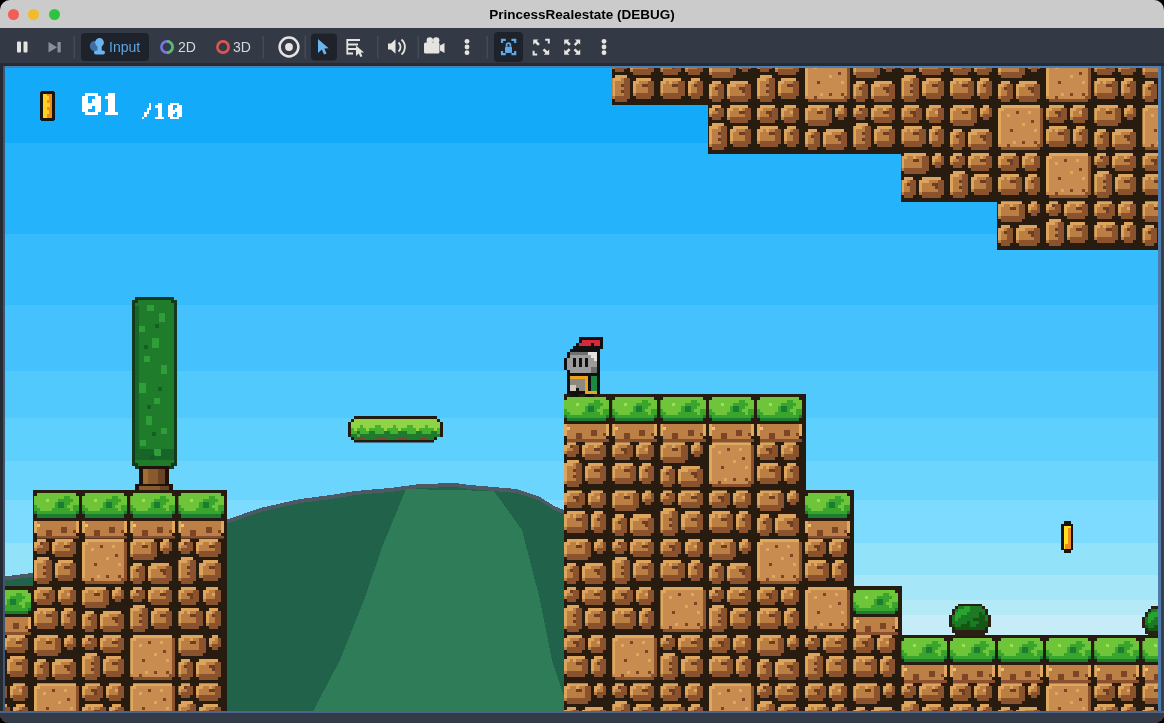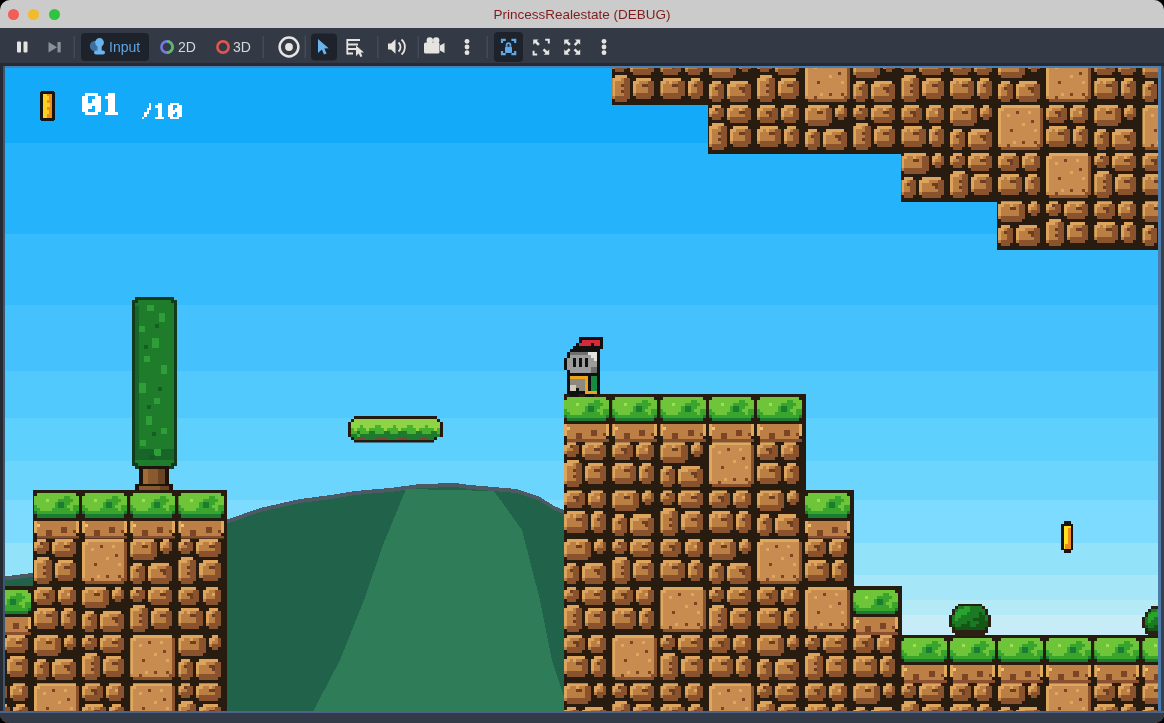--- a/index.html
+++ b/index.html
@@ -1,18 +1,18 @@
 <!DOCTYPE html>
 <html><head><meta charset="utf-8"><style>
 html,body{margin:0;padding:0;background:#000;width:1164px;height:723px;overflow:hidden}
 *{box-sizing:border-box}
 #win{position:absolute;left:0;top:0;width:1164px;height:723px;border-radius:10px 10px 9px 9px;overflow:hidden;background:#343b48;font-family:"Liberation Sans",sans-serif}
 #tb{position:absolute;left:0;top:0;width:1164px;height:28px;background:#cbcbcb}
 #tb .dot{position:absolute;top:8.8px;width:11px;height:11px;border-radius:50%}
-#title{position:absolute;top:0;left:0;width:100%;height:28px;line-height:29px;text-align:center;font-size:13.5px;font-weight:normal;color:#7f1d1d}
+#title{position:absolute;top:0;left:0;width:100%;height:28px;line-height:29px;text-align:center;font-size:13.5px;font-weight:bold;color:#000000}
 #game{position:absolute;left:0;top:66px;width:1164px;height:657px}
 .bord{position:absolute;background:#262b33}
 #bbar{position:absolute;left:0;top:711px;width:1164px;height:12px;background:#343b48;border-top:2.5px solid #4e648a;border-radius:0 0 9px 9px}
 #topline{position:absolute;left:3px;top:66px;width:1158px;height:2.4px;background:#4a80b5}
 #rline{position:absolute;left:1158px;top:66px;width:2.5px;height:647px;background:#4f7ba8}
 #lline{position:absolute;left:3px;top:66px;width:1.5px;height:647px;background:#3e566f}
 </style></head><body>
 <div id="win">
 <div id="game">
       <svg width="1164" height="657" viewBox="0 66 1164 657" shape-rendering="crispEdges" style="position:absolute;left:0;top:0">

